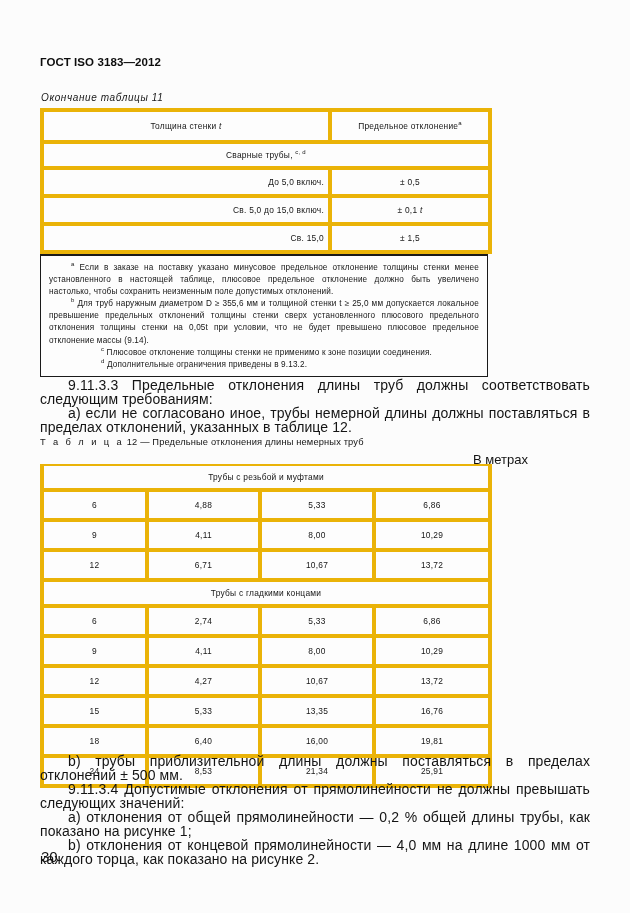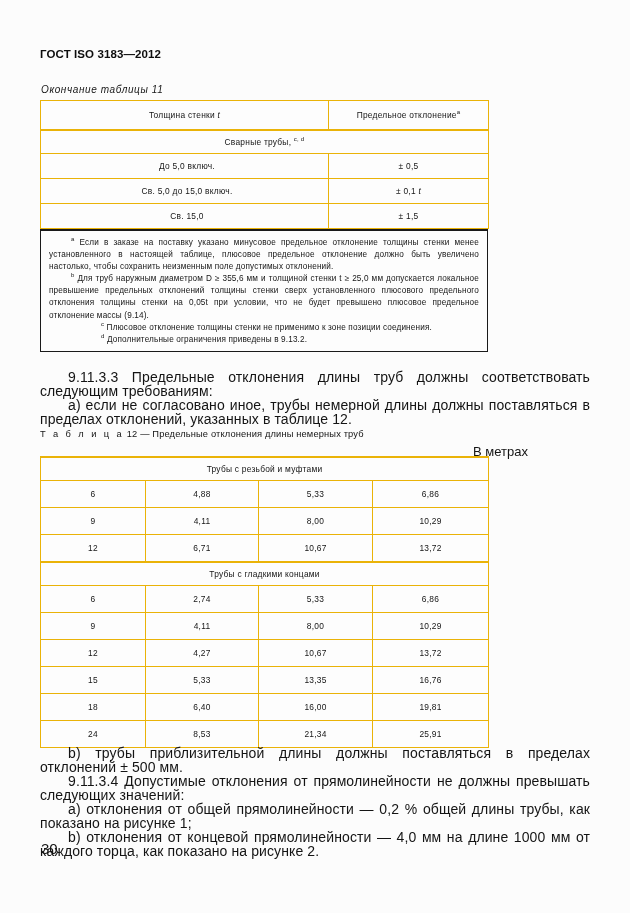--- a/index.html
+++ b/index.html
@@ -21,21 +21,21 @@
     position: absolute;
     left: 0; top: 0;
     width: 630px;
     height: 913px;
     background: #fcfcfc;
     box-sizing: border-box;
   }
   .content {
     position: absolute;
     left: 40px;
-    top: 4px;
+    top: 12px;
     width: 550px;
     height: 690px;
   }
 
   
   .doc-header {
     position: absolute;
     left: 0;
     top: 44px;
     font-size: 11.5px;
@@ -56,29 +56,29 @@
   }
 
   
   table.gost {
     border-collapse: collapse;
     width: 448px;
     table-layout: fixed;
     background: #fdfdfd;
   }
   table.gost td {
-    border: 1px solid #eab308;
+    border: 4px solid #eab308;
     font-size: 8.4px;
     color: #151515;
     padding: 0 4px;
     vertical-align: middle;
     letter-spacing: 0.25px;
   }
   .c-center { text-align: center; }
-  .c-left   { text-align: center; padding-left: 9px !important; }
+  .c-left   { text-align: right; padding-left: 9px !important; }
 
   .hdr-cell {
     height: 28px;
     line-height: 1.3;
   }
   .sec-cell {
     height: 22px;
     text-align: center;
     border-top-width: 2px !important;
   }

